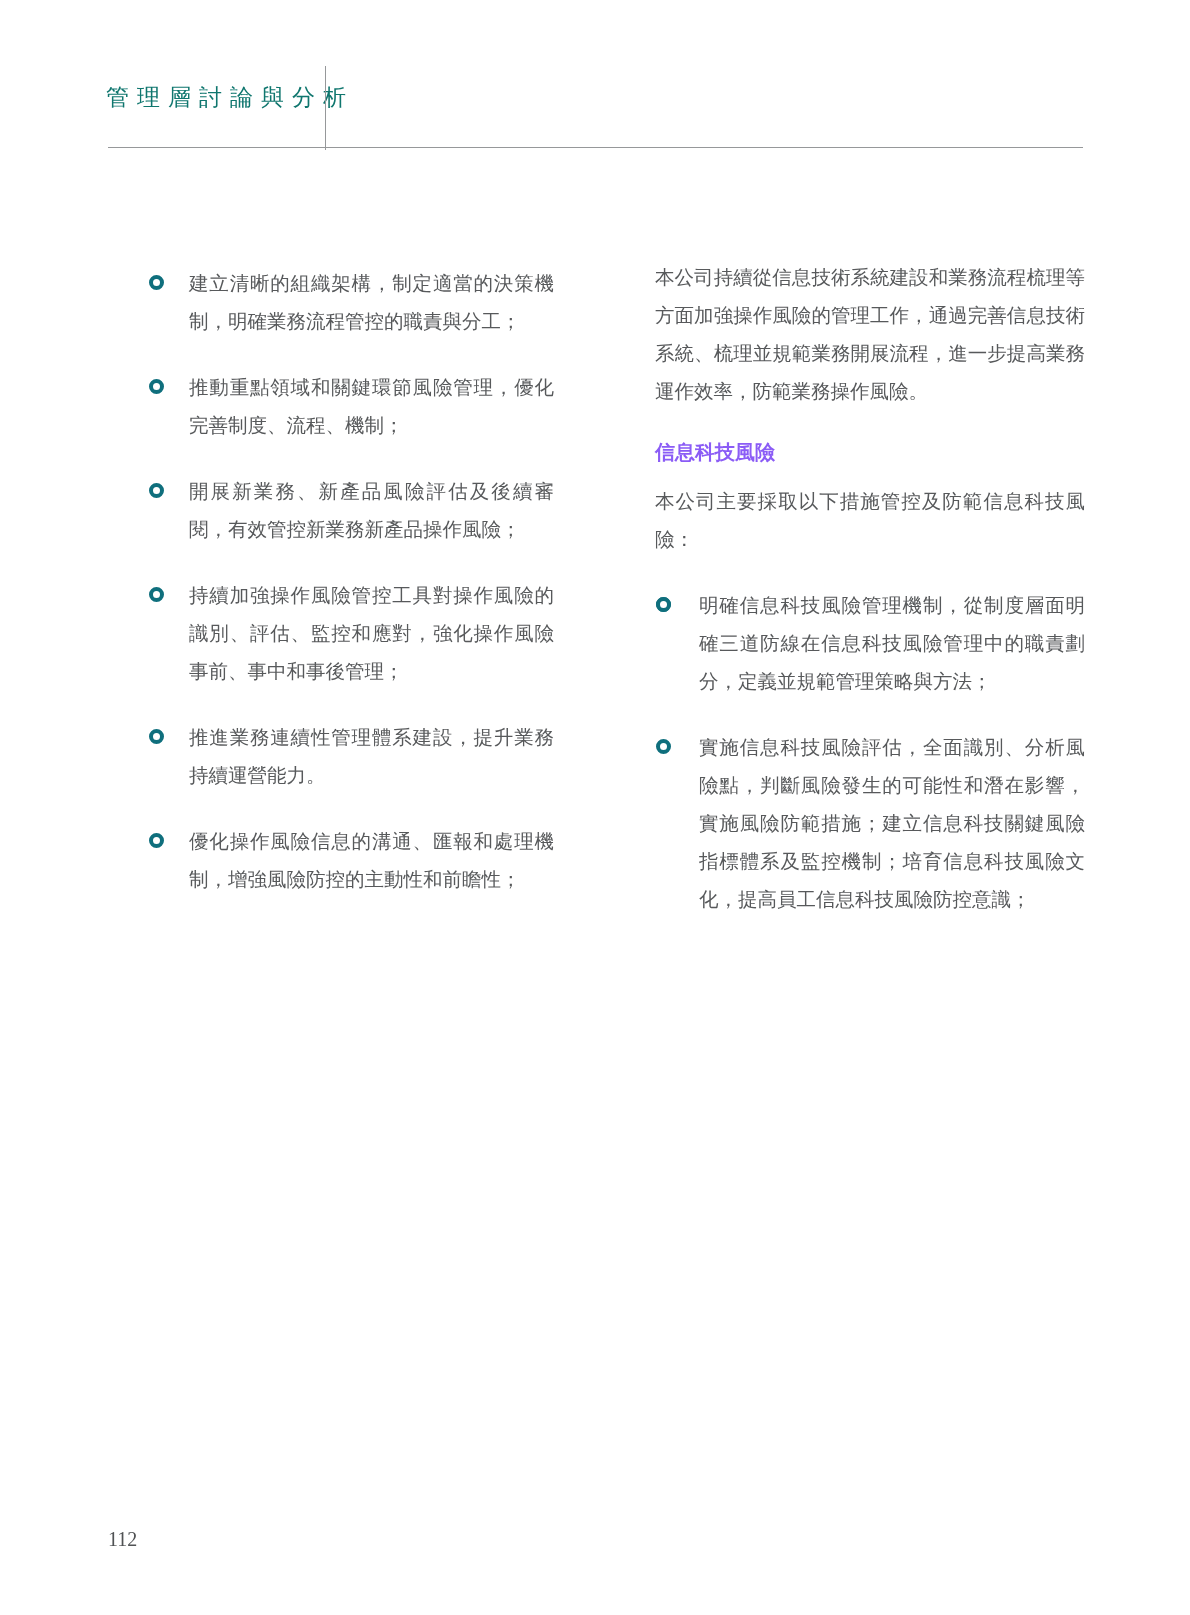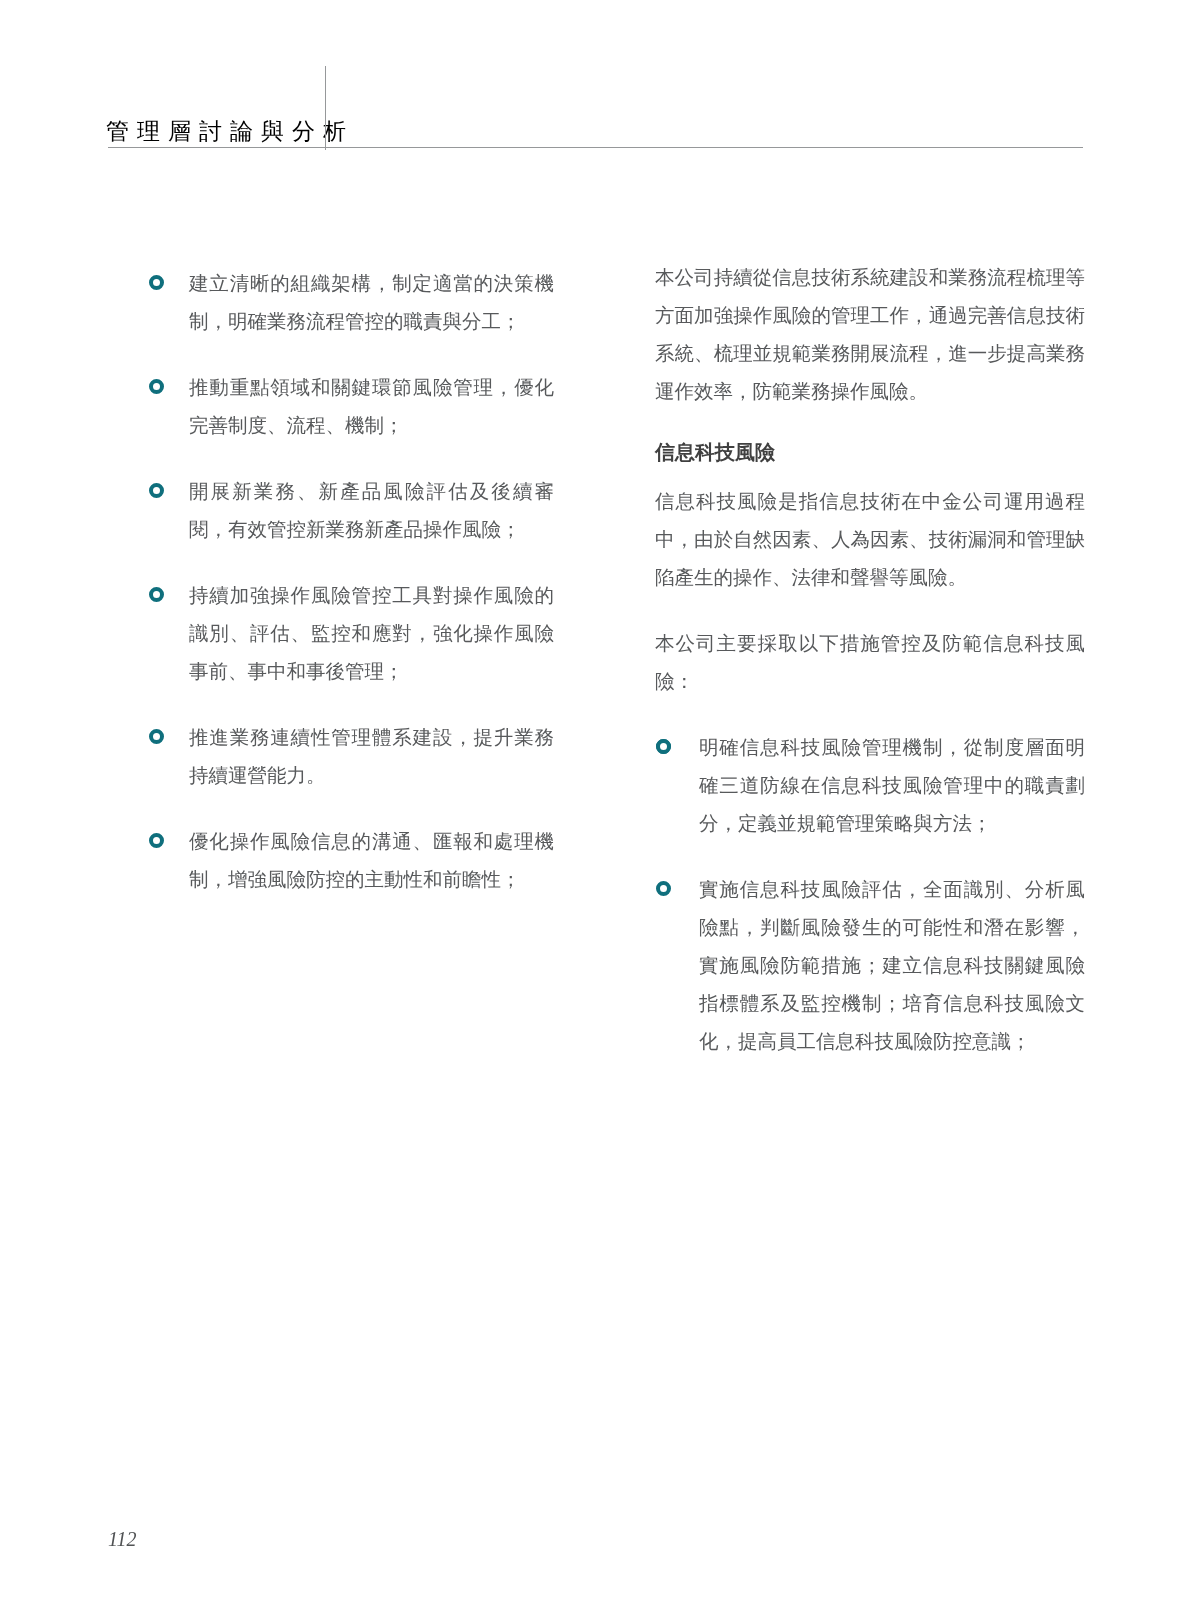--- a/index.html
+++ b/index.html
@@ -6,60 +6,60 @@
   .page {
     position:relative; width:1190px; height:1615px; background:#ffffff;
     font-family:"Liberation Sans","DejaVu Sans",sans-serif;
     overflow:hidden;
   }
 
   
   .header-title {
     position:absolute; left:106px; top:82px;
     font-family:"Liberation Serif","DejaVu Serif",serif;
-    font-size:23px; letter-spacing:8px; color:#000000; white-space:nowrap;margin-top:34px;
+    font-size:23px; letter-spacing:8px; color:#0f766e; white-space:nowrap;
   }
   .v-rule { position:absolute; left:325px; top:66px; width:1px; height:84px; background:#96989A; }
   .h-rule { position:absolute; left:108px; top:147px; width:975px; height:1px; background:#96989A; }
 
   
   .col-left  { position:absolute; left:148px; top:264px; width:406px; }
   .col-right { position:absolute; left:655px; top:258px; width:430px; }
 
   .body-text, .bullet-text {
     font-size:19.5px; line-height:38px; color:#57595B;
     text-align:justify;
   }
   p.body-text { margin:0 0 28px 0; }
   p.no-gap { margin-bottom:8px; }
 
   .section-heading {
     margin:28px 0 16px 0; font-size:20px; line-height:28px;
-    font-weight:bold; color:#404040;
+    font-weight:bold; color:#8b5cf6;
   }
 
   ul.bullets { list-style:none; margin:0; padding:0; }
   .col-right ul.bullets { margin-top:16px; }
   ul.bullets li {
     position:relative; margin:0 0 28px 0; text-align:justify;
   }
   .col-left  ul.bullets li { padding-left:41px; }
   .col-right ul.bullets li { padding-left:44px; }
   ul.bullets li:last-child { margin-bottom:0; }
   .ring {
     position:absolute; left:1px; top:11px;
     width:7px; height:7px; border:4px solid #0F6F7D; border-radius:50%;
     background:#ffffff;
   }
 
   
   .page-number {
     position:absolute; left:108px; top:1528px;
     font-family:"Liberation Serif","DejaVu Serif",serif;
-    font-size:20px; color:#505254;font-style:italic;
+    font-size:20px; color:#505254;
   }
 </style>
 </head>
 <body>
 
 <div class="page">
 
   <div class="header-title">管理層討論與分析</div>
   <div class="v-rule"></div>
   <div class="h-rule"></div>
@@ -95,21 +95,20 @@
         <li>
           <span class="ring"></span>
           <span class="bullet-text">優化操作風險信息的溝通、匯報和處理機制，增強風險防控的主動性和前瞻性；</span>
         </li>
       </ul>
   </div>
 
   <div class="col-right">
     <p class="body-text">本公司持續從信息技術系統建設和業務流程梳理等方面加強操作風險的管理工作，通過完善信息技術系統、梳理並規範業務開展流程，進一步提高業務運作效率，防範業務操作風險。</p>
     <h3 class="section-heading">信息科技風險</h3>
-    <p class="body-text">信息科技風險是指信息技術在中金公司運用過程中，由於自然因素、人為因素、技術漏洞和管理缺陷產生的操作、法律和聲譽等風險。</p>
     <p class="body-text no-gap">本公司主要採取以下措施管控及防範信息科技風險：</p>
     <ul class="bullets">
 
         <li>
           <span class="ring"></span>
         </li>
 
         <li>
           <span class="ring"></span>
           <span class="bullet-text">明確信息科技風險管理機制，從制度層面明確三道防線在信息科技風險管理中的職責劃分，定義並規範管理策略與方法；</span>

